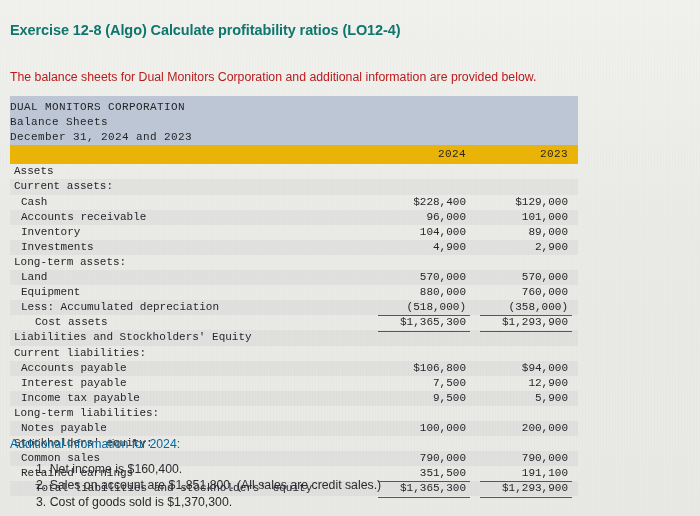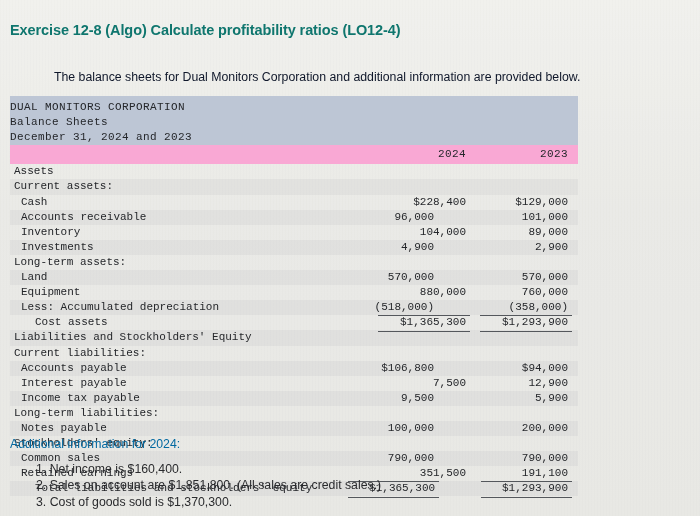--- a/index.html
+++ b/index.html
@@ -42,23 +42,22 @@
     letter-spacing: -0.1px;
     color: #0f766e;
     white-space: nowrap;
   }
 
   .intro-text {
     position: absolute;
     left: 10px;
     top: 70px;
     font-size: 12.3px;
-    color: #0f172a;
-    white-space: nowrap;
-    margin-left: 44px;
+    color: #b91c1c;
+    white-space: nowrap;
   }
 
   
   .bs-wrap {
     position: absolute;
     left: 10px;
     top: 96px;
     width: 568px;
     font-family: "Liberation Mono", "DejaVu Sans Mono", monospace;
     font-size: 11px;
@@ -69,41 +68,41 @@
   .bs-head {
     background: #bdc6d5;
     padding-top: 4px;
   }
   .bs-title-line {
     letter-spacing: 0.4px;
     white-space: nowrap;
   }
   .bs-col-head {
     display: flex;
-    background: #f9a8d4;
+    background: #eab308;
     padding-top: 2px;
     padding-bottom: 2px;
   }
   .bs-col-head .lbl { flex: 1 1 auto; }
   .bs-col-head .yr {
     width: 92px;
     text-align: right;
     padding-right: 10px;
     letter-spacing: 0.4px;
   }
 
   .bs-body { position: relative; }
 
   .row {
     display: flex;
     align-items: baseline;
     height: 15.1px;
     justify-content: center;
   }
-  .row.stripe { background: rgba(120,125,135,0.075); gap: 32px; }
+  .row.stripe { background: rgba(120,125,135,0.075); }
 
   .row .lbl {
     flex: 1 1 auto;
     white-space: nowrap;
     padding-left: 4px;
   }
   .row .lbl.i0 { padding-left: 4px; }
   .row .lbl.i1 { padding-left: 11px; }
   .row .lbl.i2 { padding-left: 25px; }
 

